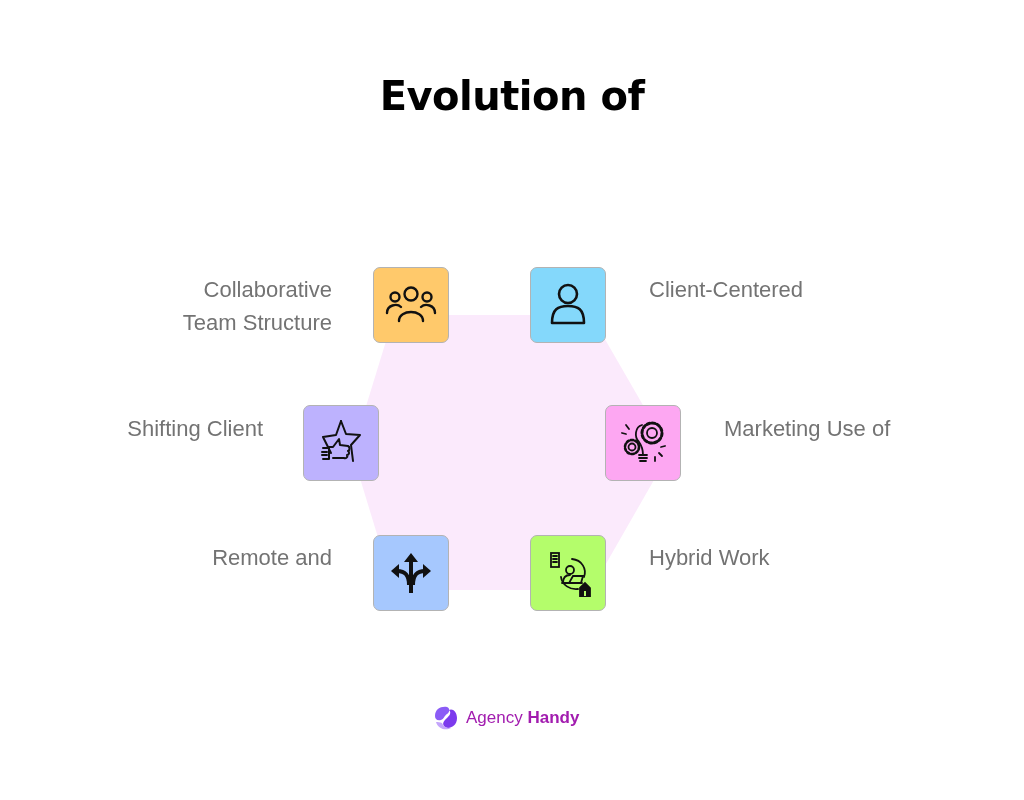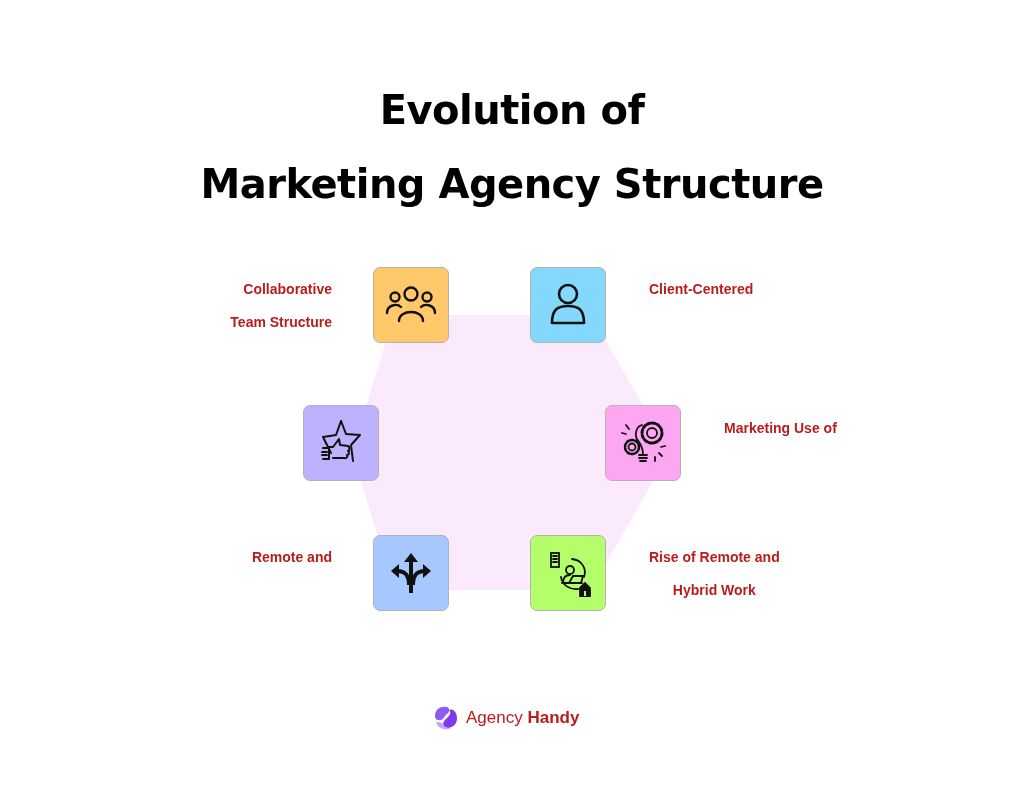--- a/index.html
+++ b/index.html
@@ -1,39 +1,38 @@
 <!DOCTYPE html>
 <html><head>
 <meta charset="utf-8">
 <style>
   html, body { margin:0; padding:0; }
   body { width:1024px; height:800px; background:#ffffff; position:relative; overflow:hidden;
          font-family:"Liberation Sans", "DejaVu Sans", sans-serif; }
   .title { position:absolute; left:0; width:1024px; top:66px; text-align:center;
            font-family:"DejaVu Sans", sans-serif; font-weight:bold; font-size:40px; line-height:60px;
            color:#000; letter-spacing:-0.5px; }
-  .title div { display:block;margin-top:14px; }
+  .title div { display:block; }
   .hex { position:absolute; left:0; top:0; }
   .box { position:absolute; width:76px; height:76px; border-radius:7px; border:1.5px solid #b3b3b3;
          box-sizing:border-box; display:flex; align-items:center; justify-content:center; }
   .box svg { width:56px; height:56px; }
-  .label { position:absolute; font-weight:bold; font-size:14px; line-height:33px; color:#b91c1c; }
+  .label { position:absolute; font-weight:normal; font-size:22px; line-height:33px; color:#737373; }
   .label.left { text-align:right; }
-  .label.right { text-align:center; }
+  .label.right { text-align:left; }
   .label span { display:block; white-space:nowrap; }
   .brand { position:absolute; left:432px; top:704px; display:flex; align-items:center; gap:6px; }
-  .brand .name { font-size:17px; color:#b91c1c; }
+  .brand .name { font-size:17px; color:#a21caf; }
   .brand .name b { font-weight:bold; }
 </style>
 </head>
 <body>
 
 <div class="title">
   <div>Evolution of</div>
-  <div>Marketing Agency Structure</div>
 </div>
 
 <svg class="hex" width="1024" height="800">
   <polygon points="394,315 591,315 670,452 591,590 394,590 352,452" fill="#fbeafc"></polygon>
 </svg>
 
 <div class="label left" style="right:692px; top:273px;">
   <span>Collaborative</span>
   <span>Team Structure</span>
 </div>
@@ -52,20 +51,21 @@
   <svg viewBox="0 0 56 56" fill="none" stroke="#111" stroke-width="2.6" stroke-linejoin="round">
     <circle cx="28" cy="17" r="9"></circle>
     <path d="M12 46 C12 32 18 29 28 29 C38 29 44 32 44 46 Z"></path>
   </svg>
 </div>
 <div class="label right" style="left:649px; top:273px;">
   <span>Client-Centered</span>
 </div>
 
 <div class="label left" style="right:761px; top:412px;">
+  <span>Shifting Client</span>
 </div>
 <div class="box" style="left:303px; top:405px; background:#bdb2fe;">
   <svg viewBox="0 0 56 56" fill="none" stroke="#111" stroke-width="2" stroke-linejoin="round" stroke-linecap="round">
     <path d="M28 6 L33 19 L47 20 L38 30 L40 46"></path>
     <path d="M18 38 L10 22 L23 20 L28 6"></path>
     <path d="M16 32 L20 32 L26 24 L27 30 L35 31 C37 32 37 35 35 36 C37 37 36 40 34 40 C35 42 33 44 31 43 L20 43"></path>
     <path d="M10 33 L16 33 L16 44 L10 44"></path>
     <path d="M9 37 L14 37 M9 40 L14 40"></path>
   </svg>
 </div>
@@ -106,21 +106,20 @@
     <path d="M21 32 C22 40 30 45 38 44"></path>
     <circle cx="30" cy="25" r="4"></circle>
     <path d="M23 38 C23 32 26 30 30 30"></path>
     <path d="M29 38 L41 38 L43 31 L33 31 Z"></path>
     <path d="M22 38 L42 38"></path>
     <path d="M40 43 L45 38 L50 43 L50 51 L40 51 Z" fill="#111"></path>
     <rect x="44" y="46" width="2" height="5" fill="#b4fd6b" stroke="none"></rect>
   </svg>
 </div>
 <div class="label right" style="left:649px; top:541px;">
-  <span>Rise of Remote and</span>
   <span>Hybrid Work</span>
 </div>
 
 <div class="brand">
   <svg width="28" height="28" viewBox="0 0 28 28">
     <path d="M3 12 C3 5 9 2 15 3 C18 4 18 8 15 10 C12 12 12 15 9 16 C5 17 3 15 3 12 Z" fill="#8b5cf6"></path>
     <path d="M25 14 C25 7 20 4 17 6 C20 9 17 12 15 14 C12 17 10 19 12 22 C14 26 25 24 25 14 Z" fill="#7c3aed"></path>
     <path d="M4 18 C6 25 14 27 19 24 C14 24 11 22 10 19 C8 18 6 18 4 18 Z" fill="#c4a5fb"></path>
   </svg>
   <span class="name"><span>Agency</span> <b>Handy</b></span>

